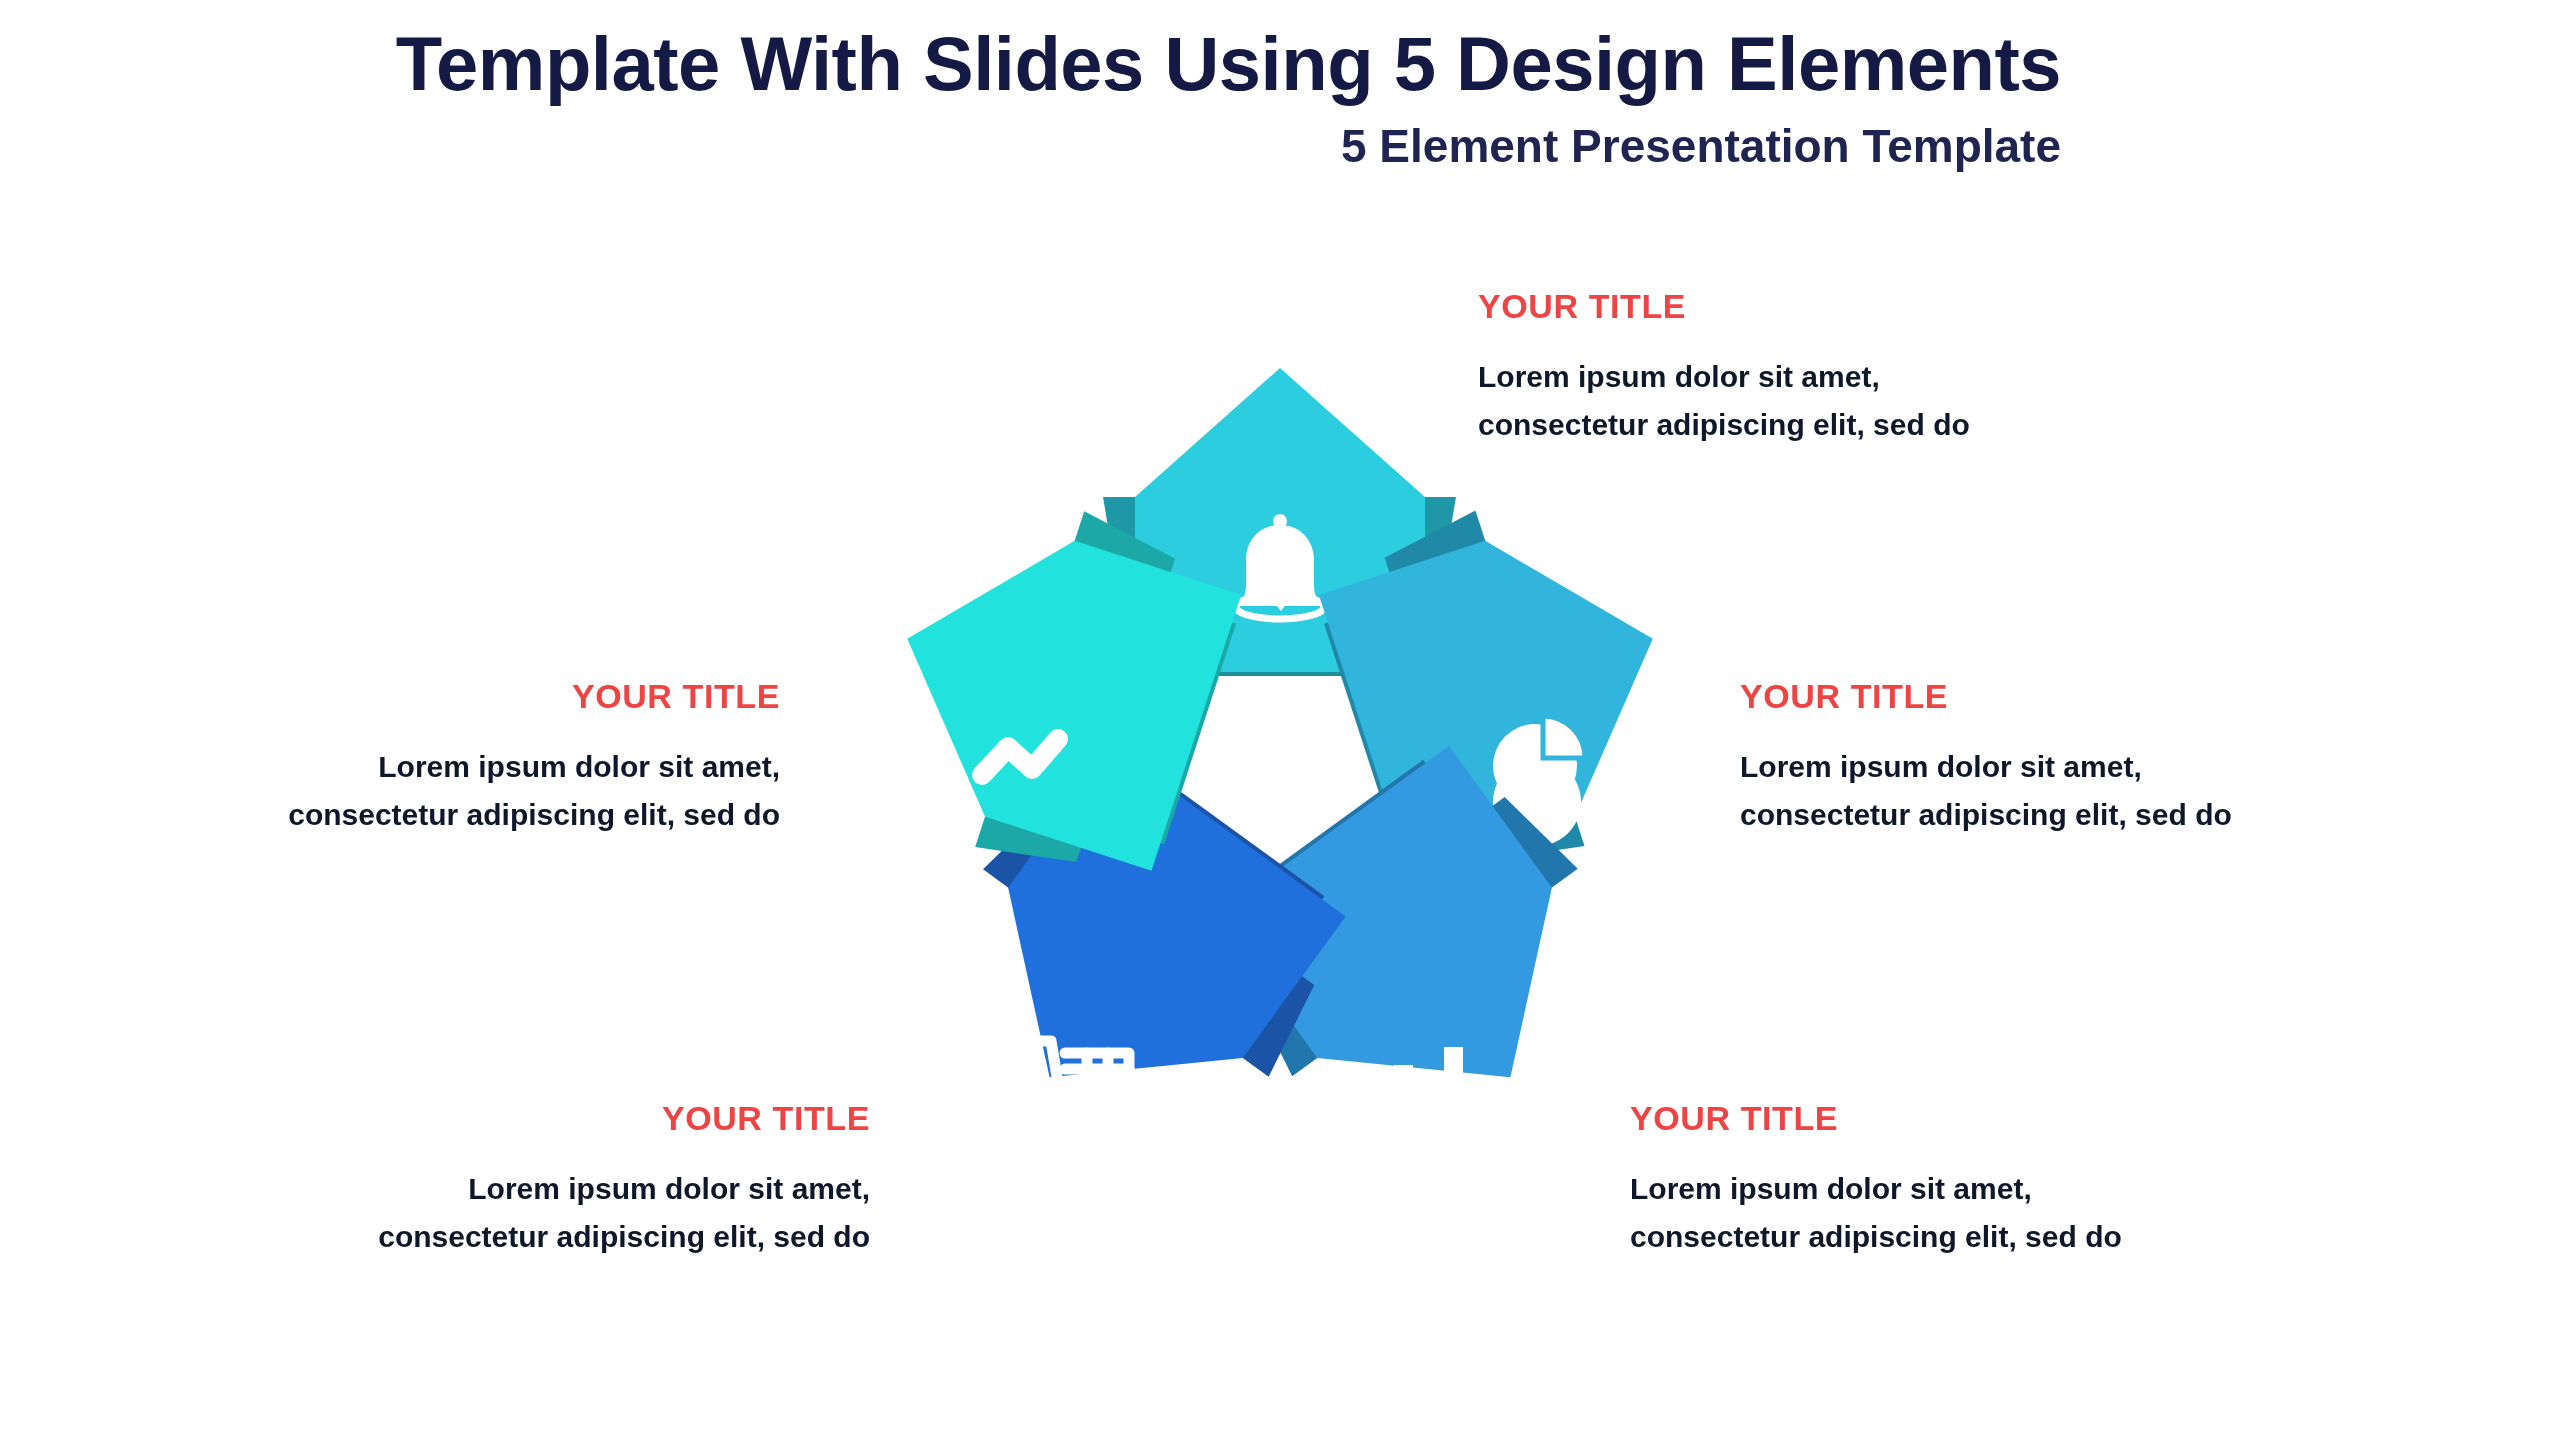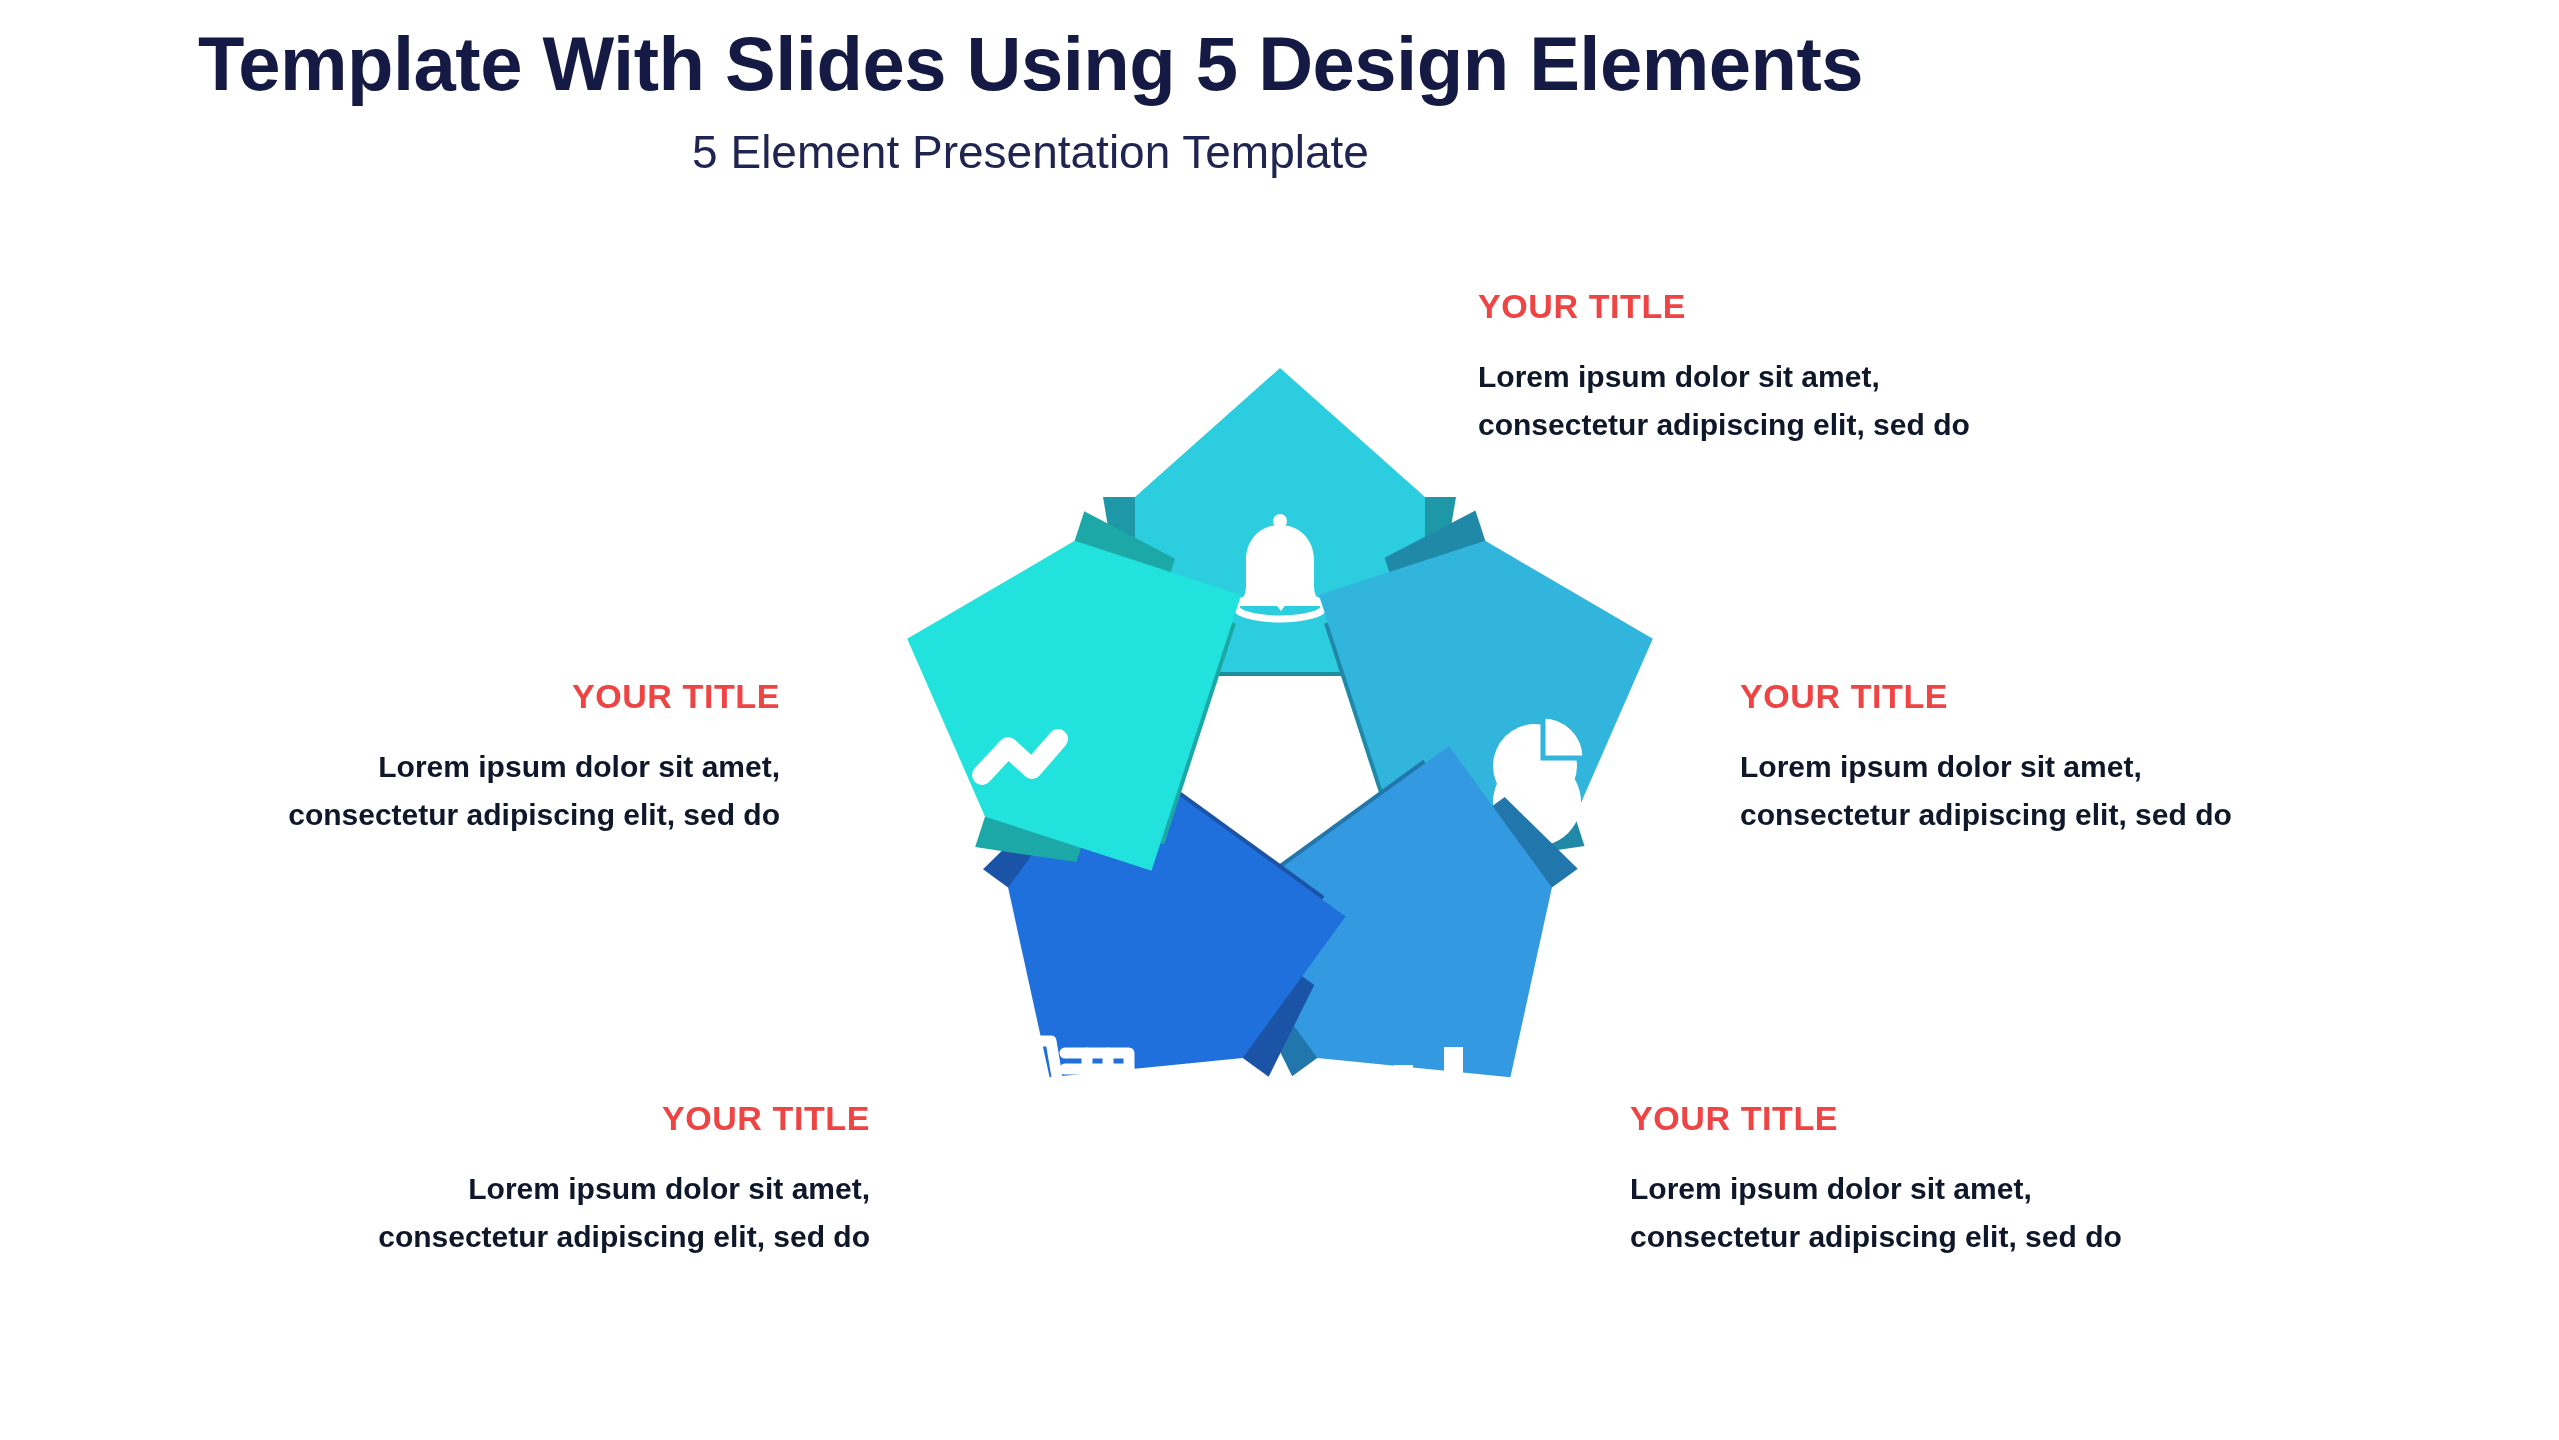--- a/index.html
+++ b/index.html
@@ -14,37 +14,37 @@
     overflow: hidden;
     font-family: "Liberation Sans", sans-serif;
     -webkit-font-smoothing: antialiased;
   }
 
   
   #header {
     position: absolute;
     top: 0; left: 0;
     width: 2061px;
-    text-align: center;
+    text-align: right;
   }
   #slide-title {
     margin: 0;
     padding-top: 24px;
     font-size: 76px;
     font-weight: 700;
     letter-spacing: -0.5px;
     color: #141A43;
     line-height: 1.06;
     font-family: "Liberation Sans", sans-serif;
   }
   #slide-subtitle {
-    margin: 6px;
+    margin: 0;
     padding-top: 16px;
     font-size: 46px;
-    font-weight: 400;
+    font-weight: 700;
     color: #1F2450;
     line-height: 1.1;
     font-family: "Liberation Sans", sans-serif;
   }
 
   
   #diagram-stage {
     position: absolute;
     left: 0;
     top: 0;

